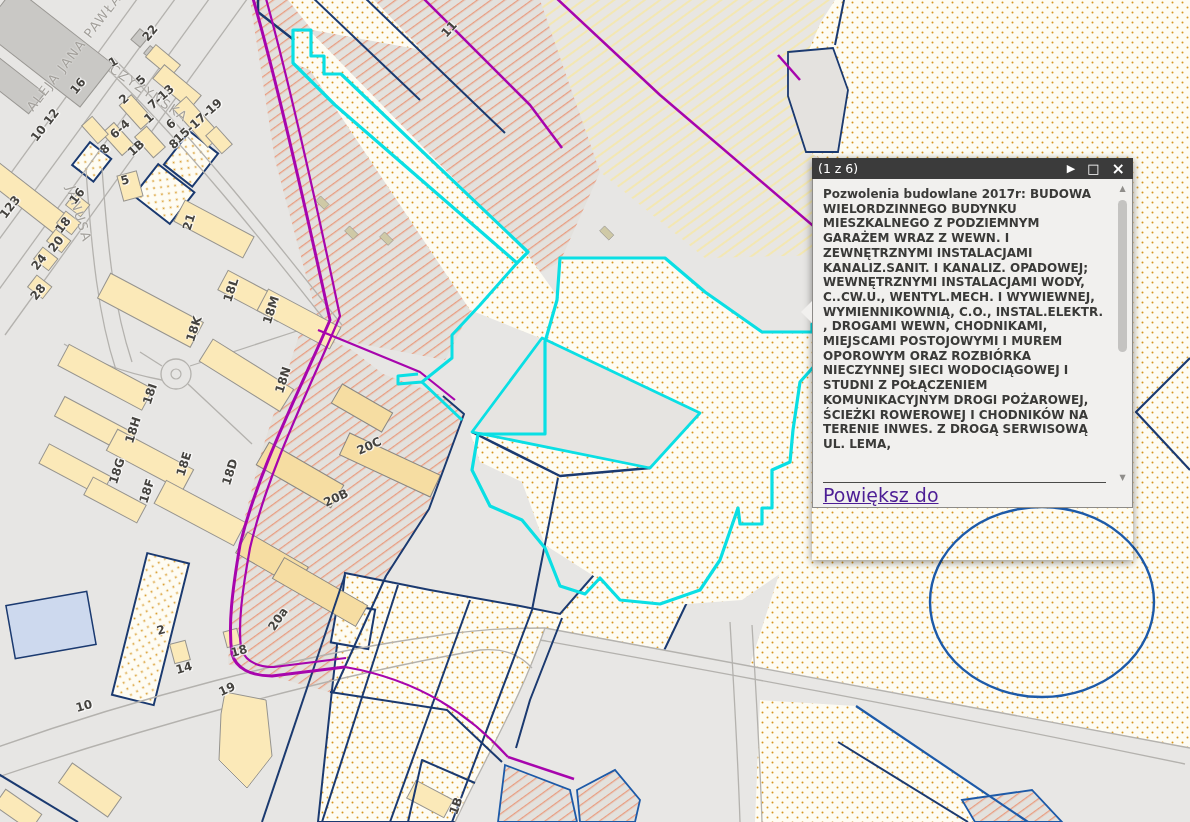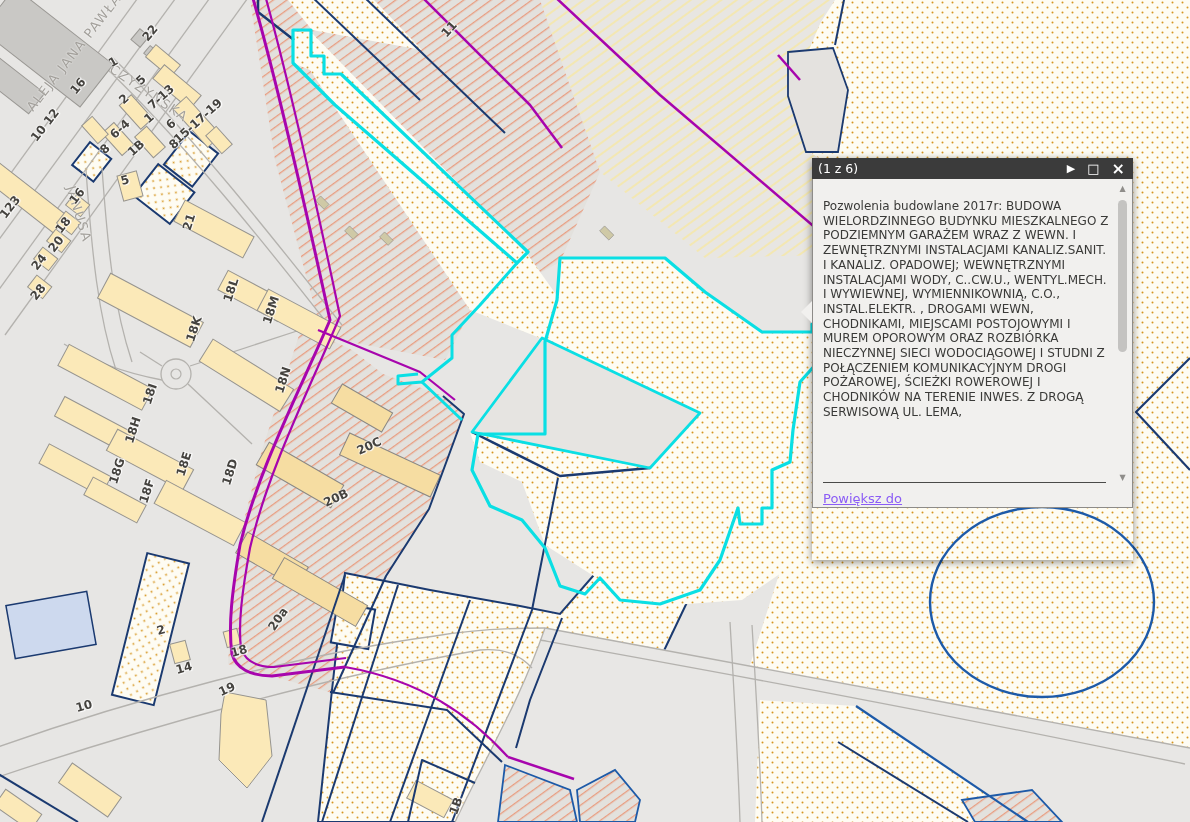--- a/index.html
+++ b/index.html
@@ -22,27 +22,27 @@
   .popup-controls{display:flex;gap:12px;align-items:center;padding-right:2px;}
   .popup-controls span{cursor:pointer;line-height:1;}
   .ctl-next{font-size:11px;}
   .ctl-max{font-size:13px;font-weight:bold;}
   .ctl-close{font-size:16px;font-weight:bold;}
   .popup-body{position:relative;height:329px;background:#f1f0ee;border:1px solid #8d8b88;border-top:none;
               box-sizing:border-box;overflow:hidden;}
   .popup-tail{position:absolute;left:-11px;top:143px;width:0;height:0;
               border-top:11px solid transparent;border-bottom:11px solid transparent;
               border-right:11px solid #f1f0ee;z-index:11;}
-  .popup-text{position:absolute;left:10px;right:22px;top:20px;font-size:12px;line-height:14.7px;
-              font-weight:normal;color:#3a3a38;text-align:left;}
+  .popup-text{position:absolute;left:10px;right:22px;top:8px;font-size:12px;line-height:14.7px;
+              font-weight:bold;color:#3a3a38;text-align:left;}
   .popup-sep{position:absolute;left:10px;right:26px;top:303px;border-top:1px solid #4a4a48;}
   .popup-row{position:absolute;left:10px;right:26px;top:310px;display:flex;font-size:12.5px;line-height:15px;}
   .attr-label{width:86px;color:#9a9896;}
   .attr-value{flex:1;color:#3a3a38;}
-  .popup-link{position:absolute;left:10px;bottom:1px;font-size:13px;color:#8b5cf6;
+  .popup-link{position:absolute;left:10px;bottom:1px;font-size:19px;color:#4c1d95;
               text-decoration:underline;background:transparent;cursor:pointer;z-index:12;}
   .scrollbar{position:absolute;top:3px;bottom:3px;right:2px;width:15px;background:#f1f0ee;}
   .sb-up,.sb-down{position:absolute;left:0;width:15px;text-align:center;font-size:8px;color:#8f8d8a;cursor:pointer;}
   .sb-up{top:2px;}
   .sb-down{bottom:22px;}
   .sb-thumb{position:absolute;left:3px;top:18px;width:9px;height:152px;background:#c4c3c1;border-radius:5px;cursor:grab;}
 </style>
 </head>
 <body>
 

